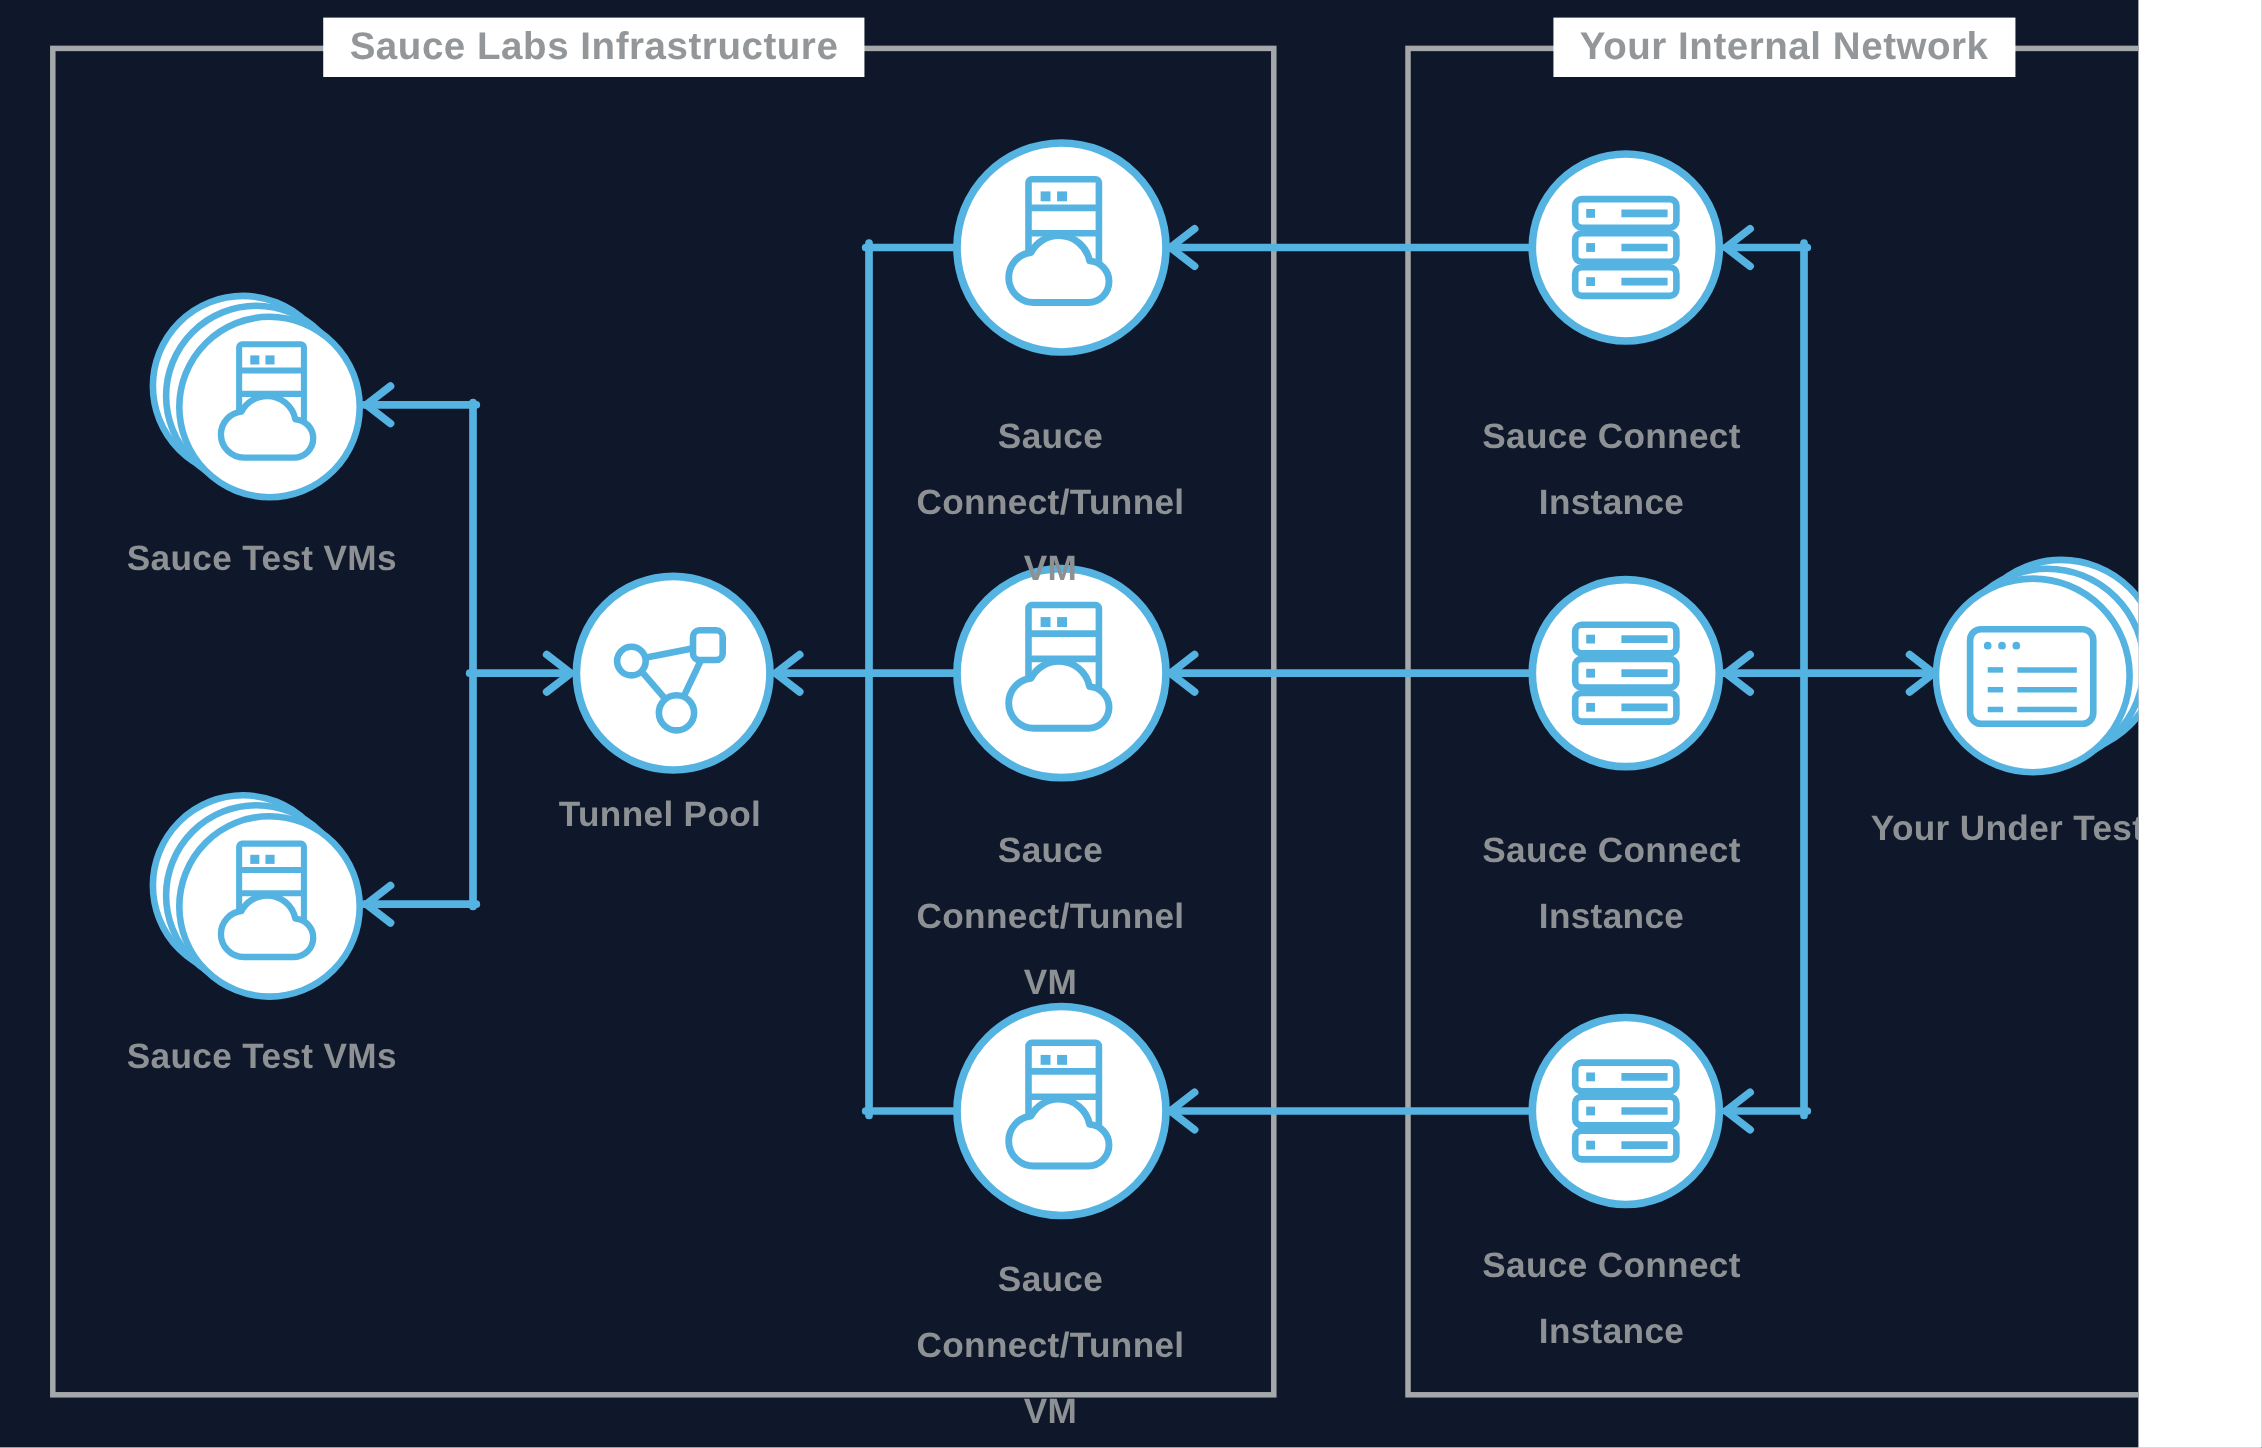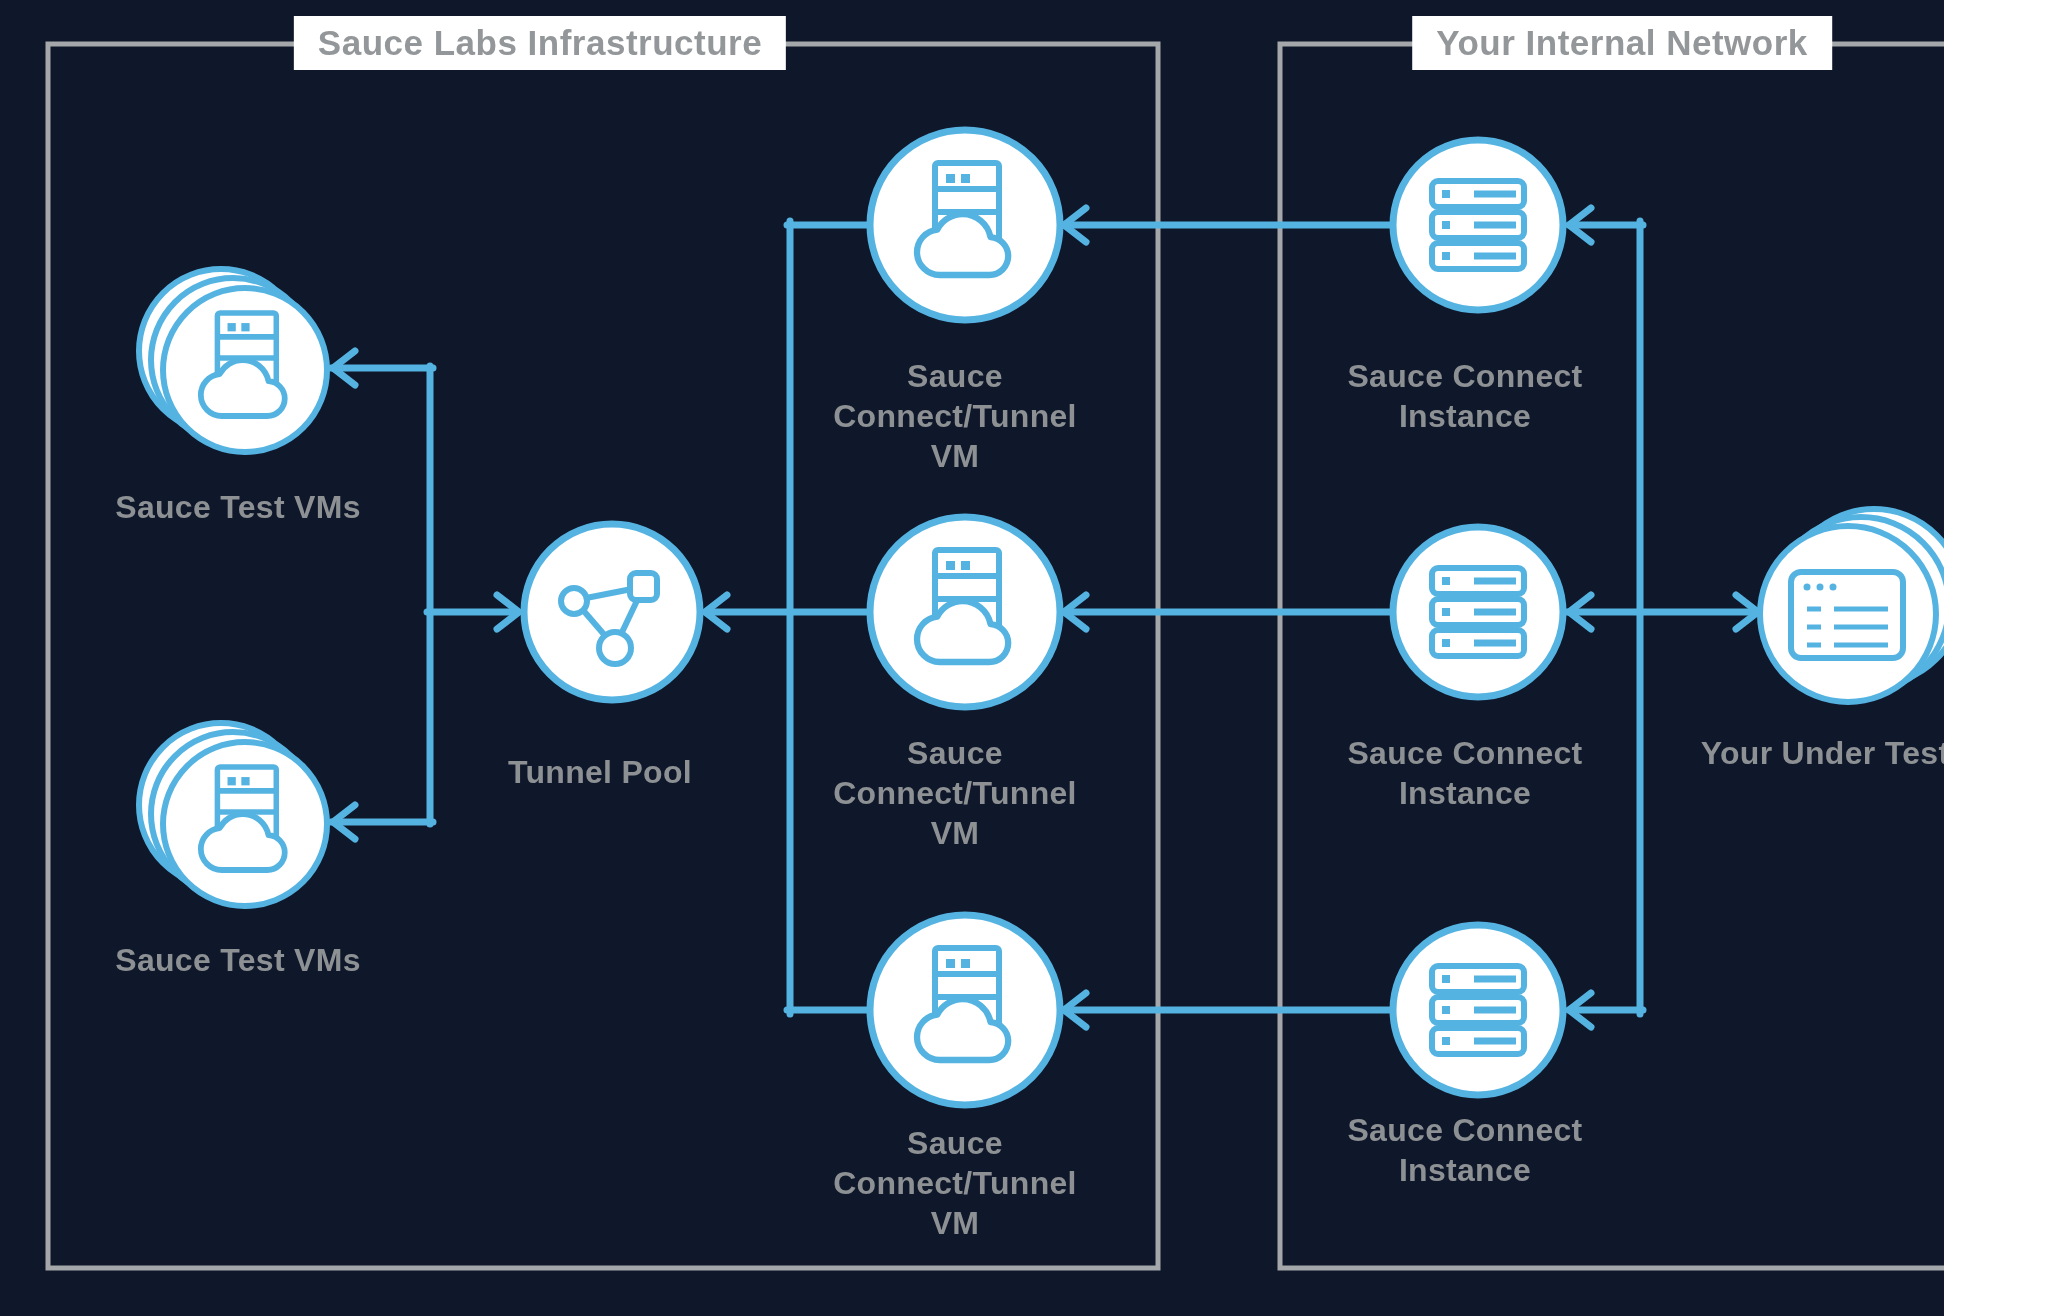--- a/index.html
+++ b/index.html
@@ -15,21 +15,21 @@
     position:absolute;
     transform:translateX(-50%);
     text-align:center;
     color:#8d9194;
     font-size:32px;
     font-weight:700;
     line-height:40px;
     white-space:nowrap;
     letter-spacing:.3px;
   }
-  .lbl span{display:block;}
+  .lbl span{display:block;margin-top:20px;}
   .box-title{
     position:absolute;
     transform:translateX(-50%);
     top:16px;
     line-height:54px;
     background:#ffffff;
     padding:0 24px;
     color:#949799;
     font-size:35px;
     font-weight:700;
@@ -194,21 +194,21 @@
   </g>
 </svg>
 
   <div class="box-title" style="left:540px;">Sauce Labs Infrastructure</div>
   <div class="box-title" style="left:1622px;text-align:right;">Your Internal Network</div>
 
   <div class="lbl" style="left:238px;top:487px;">Sauce Test VMs</div>
 
   <div class="lbl" style="left:238px;top:940px;">Sauce Test VMs</div>
 
-  <div class="lbl" style="left:600px;top:720px;margin-top:32px;">Tunnel Pool</div>
+  <div class="lbl" style="left:600px;top:720px;">Tunnel Pool</div>
 
   <div class="lbl" style="left:955px;top:356px;">
     <span>Sauce</span>
     <span>Connect/Tunnel</span>
     <span>VM</span>
   </div>
 
   <div class="lbl" style="left:955px;top:733px;">
     <span>Sauce</span>
     <span>Connect/Tunnel</span>

